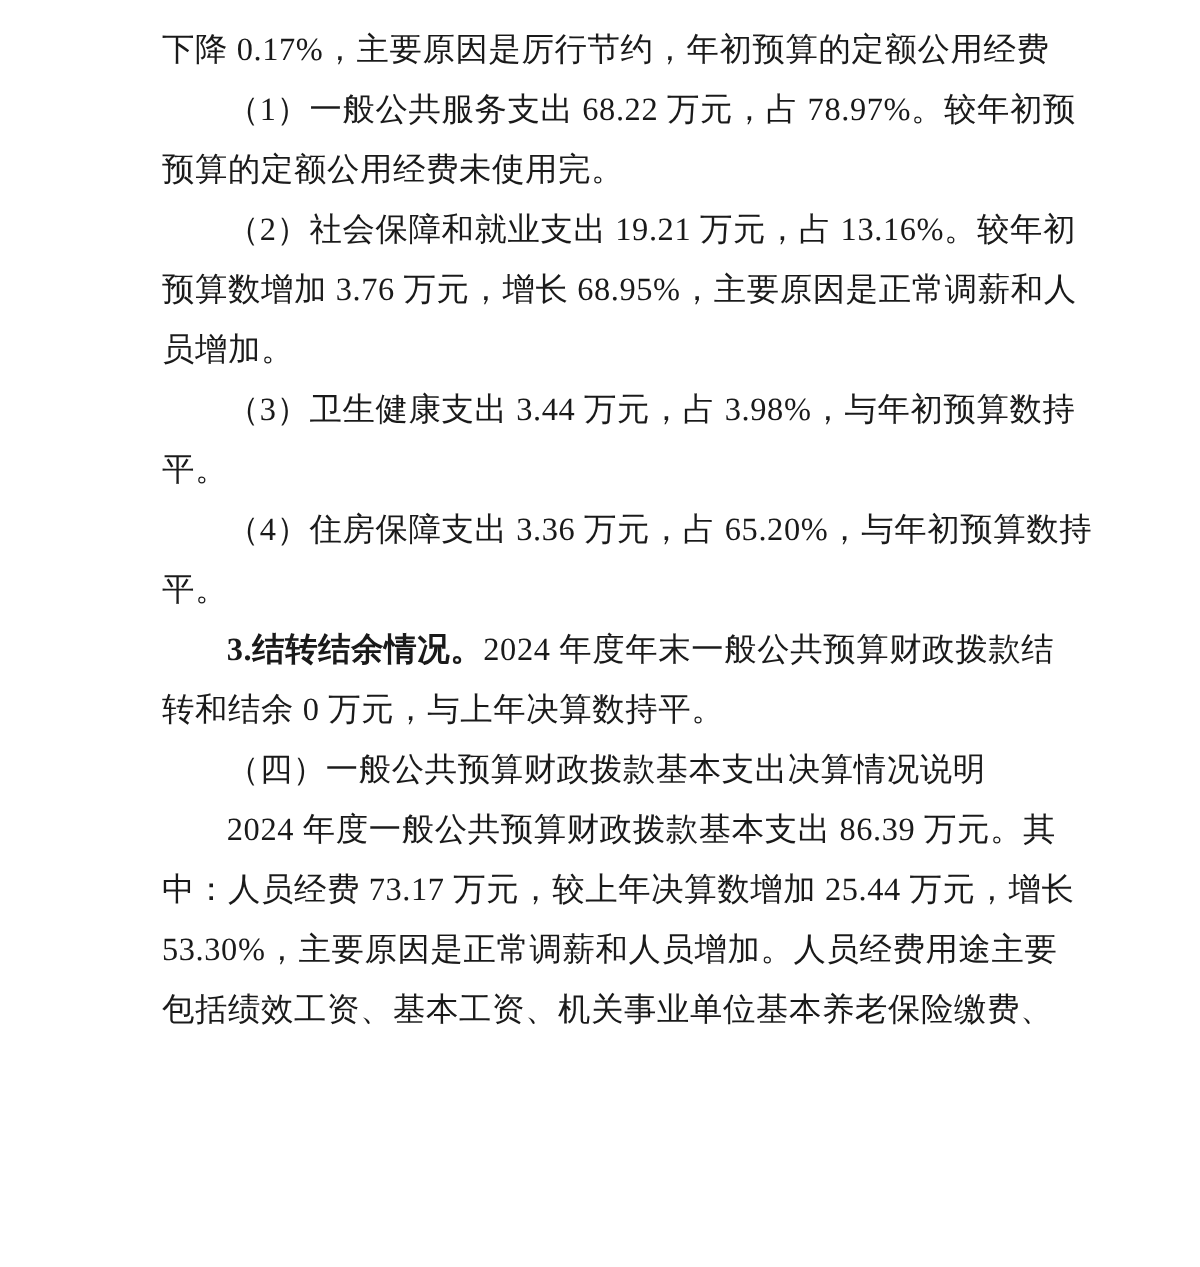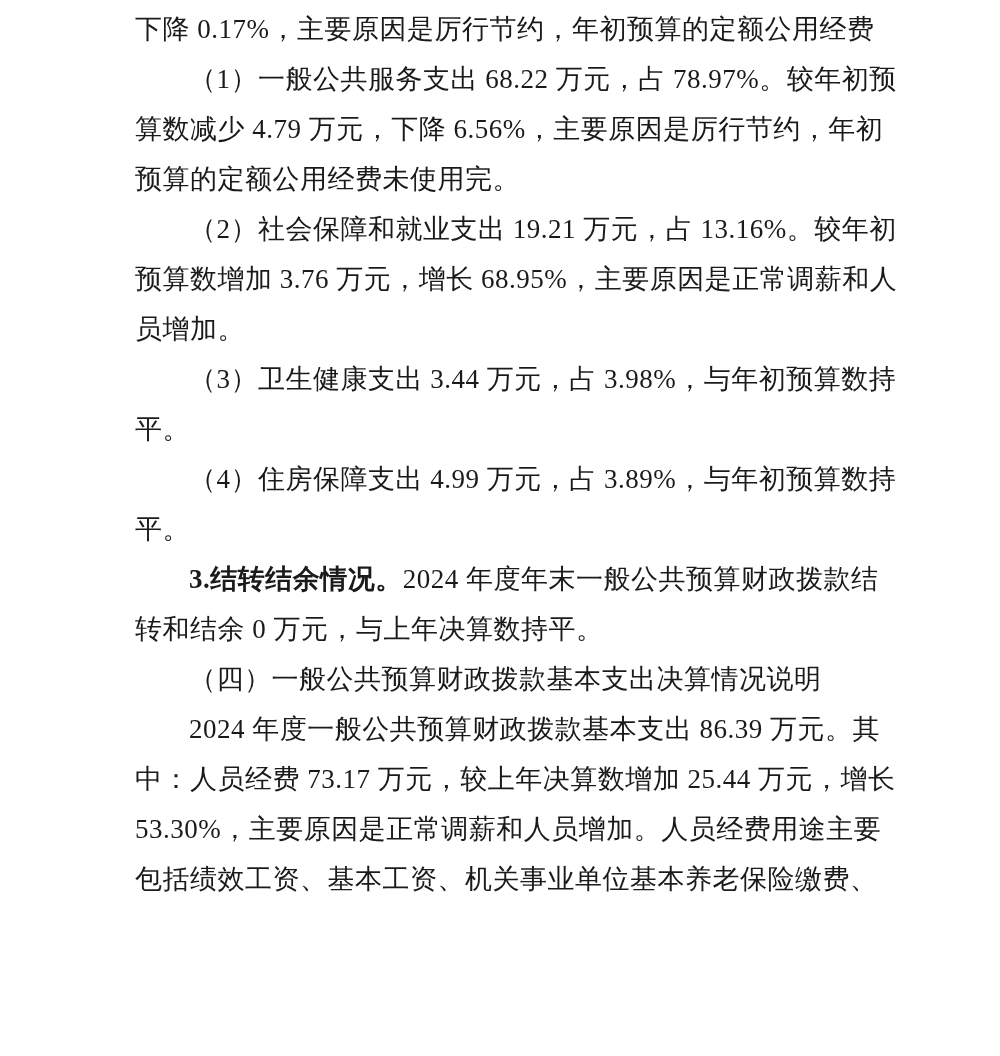--- a/index.html
+++ b/index.html
@@ -6,21 +6,21 @@
     margin: 0;
     padding: 0;
     background: #ffffff;
   }
   .page {
     position: relative;
     width: 932px;
     height: 1056px;
     box-sizing: border-box;
     background: var(--page-bg, #ffffff);
-    padding: 4px 115px 0 135px;
+    padding: 16px 115px 0 135px;
     overflow: hidden;
   }
   .ln {
     height: 50px;
     line-height: 50px;
     font-size: 27px;
     color: var(--text-color, #1a1a1a);
     font-family: "Liberation Serif", "DejaVu Serif", serif;
     white-space: nowrap;
     letter-spacing: 0.5px;
@@ -38,28 +38,27 @@
     font-weight: bold;
   }
 </style>
 </head>
 <body>
 
 <div class="page">
 
   <div class="ln fill"><b class="lead-bold"></b><span>下降 0.17%，主要原因是厉行节约，年初预算的定额公用经费</span></div>
   <div class="ln indent fill"><b class="lead-bold"></b><span>（1）一般公共服务支出 68.22 万元，占 78.97%。较年初预</span></div>
-  <div class="ln fill"><b class="lead-bold"></b><span>算数减少 4.79 万元，下降 6.56%，主要原因是厉行节约，年初</span></div>
   <div class="ln"><b class="lead-bold"></b><span>预算的定额公用经费未使用完。</span></div>
   <div class="ln indent fill"><b class="lead-bold"></b><span>（2）社会保障和就业支出 19.21 万元，占 13.16%。较年初</span></div>
   <div class="ln fill"><b class="lead-bold"></b><span>预算数增加 3.76 万元，增长 68.95%，主要原因是正常调薪和人</span></div>
   <div class="ln"><b class="lead-bold"></b><span>员增加。</span></div>
   <div class="ln indent fill"><b class="lead-bold"></b><span>（3）卫生健康支出 3.44 万元，占 3.98%，与年初预算数持</span></div>
   <div class="ln"><b class="lead-bold"></b><span>平。</span></div>
-  <div class="ln indent fill"><b class="lead-bold"></b><span>（4）住房保障支出 4.99 万元，占 3.89%，与年初预算数持</span></div>
+  <div class="ln indent fill"><b class="lead-bold"></b><span>（4）住房保障支出 3.36 万元，占 65.20%，与年初预算数持</span></div>
   <div class="ln"><b class="lead-bold"></b><span>平。</span></div>
   <div class="ln indent fill"><b class="lead-bold">3.结转结余情况。</b><span>2024 年度年末一般公共预算财政拨款结</span></div>
   <div class="ln"><b class="lead-bold"></b><span>转和结余 0 万元，与上年决算数持平。</span></div>
   <div class="ln indent"><b class="lead-bold"></b><span>（四）一般公共预算财政拨款基本支出决算情况说明</span></div>
   <div class="ln indent fill"><b class="lead-bold"></b><span>2024 年度一般公共预算财政拨款基本支出 86.39 万元。其</span></div>
   <div class="ln fill"><b class="lead-bold"></b><span>中：人员经费 73.17 万元，较上年决算数增加 25.44 万元，增长</span></div>
   <div class="ln fill"><b class="lead-bold"></b><span>53.30%，主要原因是正常调薪和人员增加。人员经费用途主要</span></div>
   <div class="ln fill"><b class="lead-bold"></b><span>包括绩效工资、基本工资、机关事业单位基本养老保险缴费、</span></div>
 
 </div>

